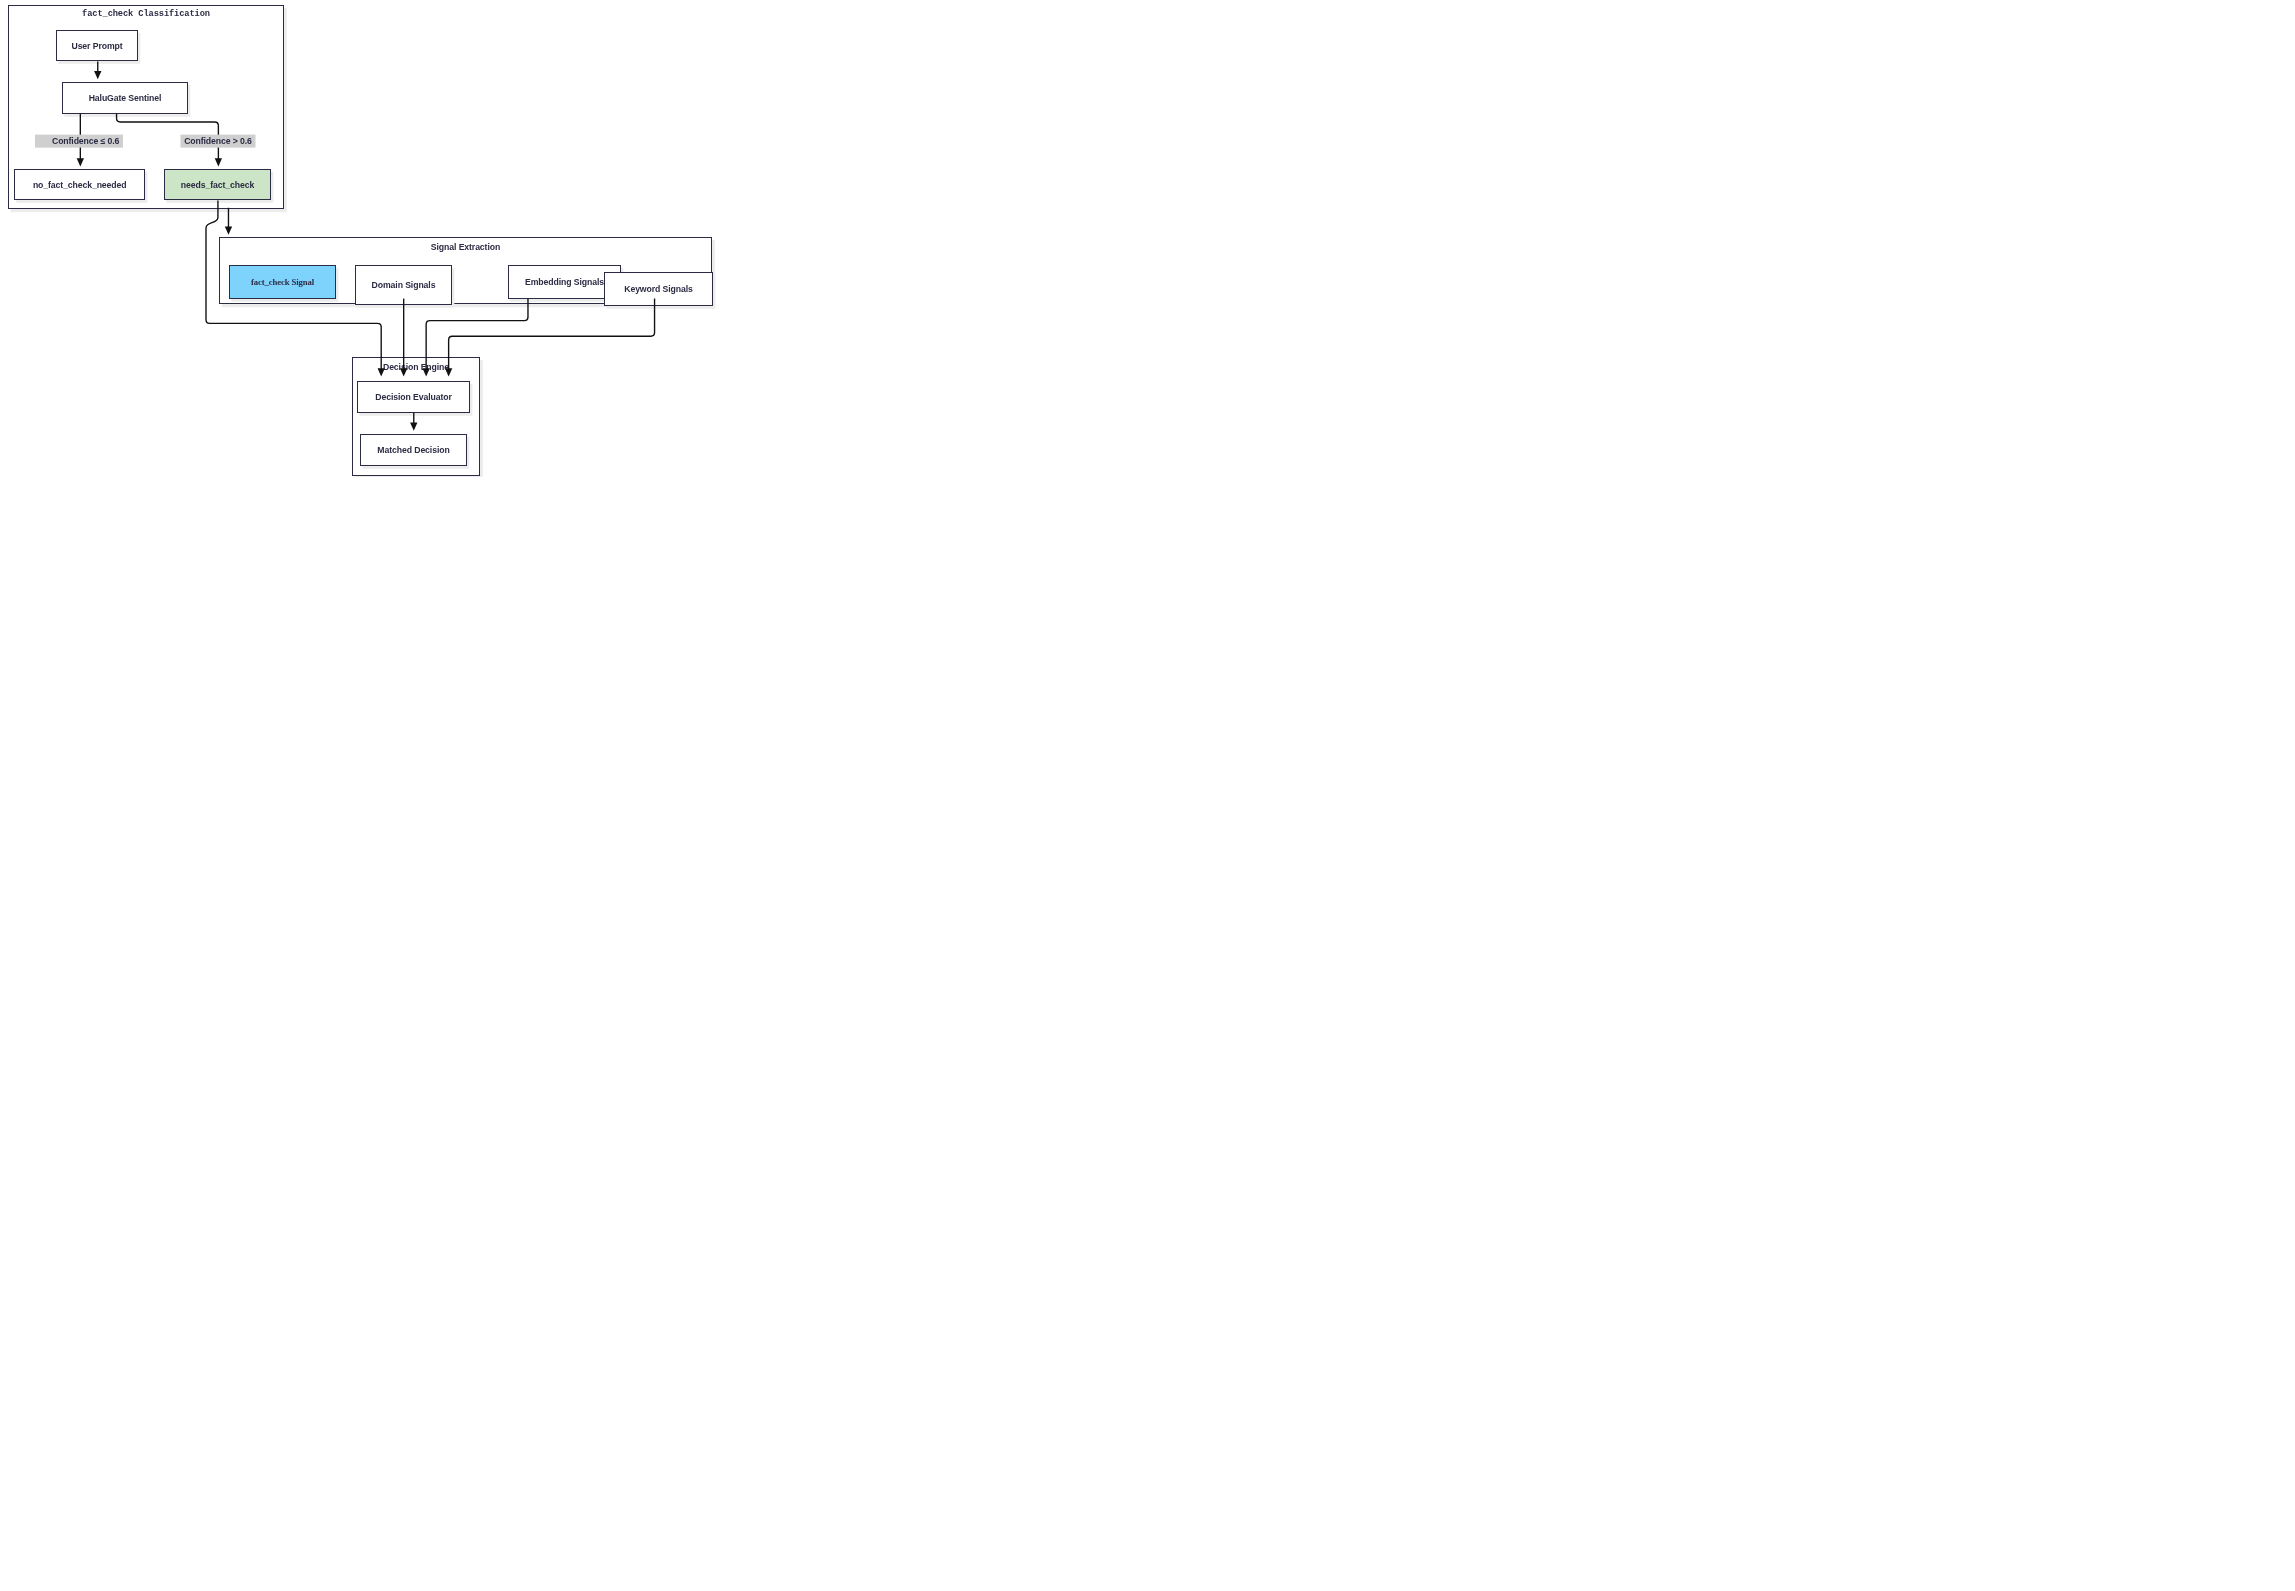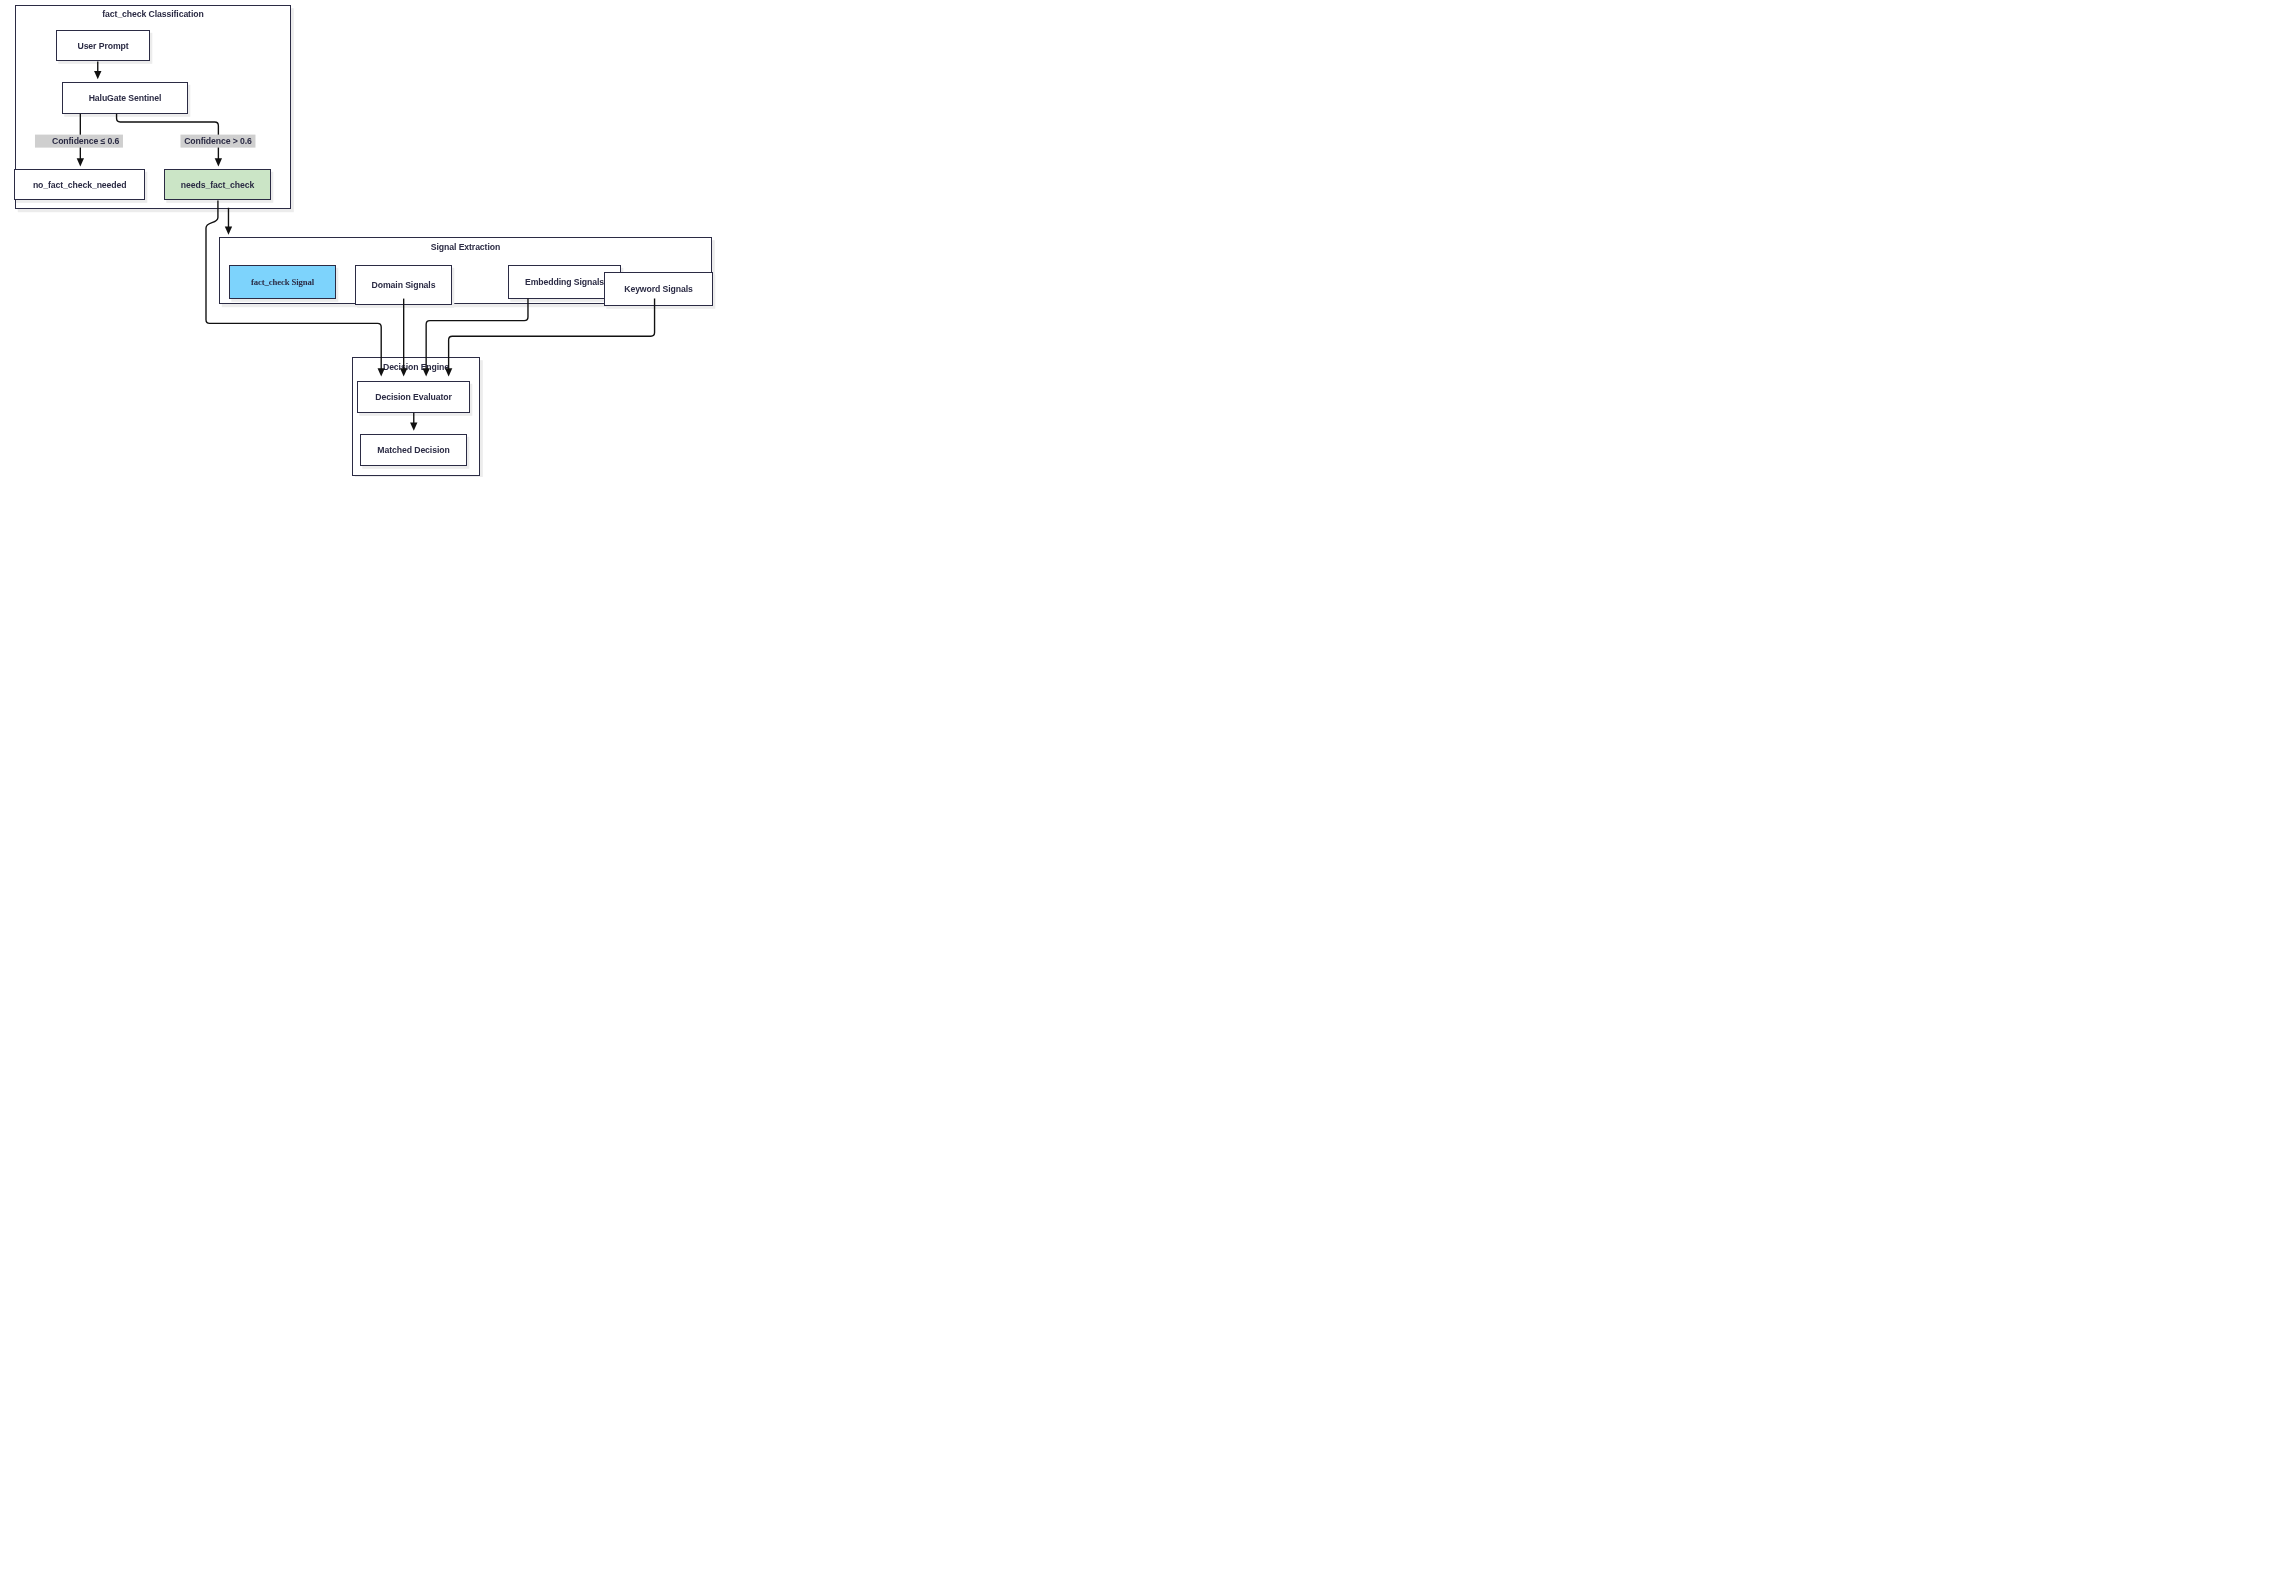--- a/index.html
+++ b/index.html
@@ -59,33 +59,33 @@
     padding:1.4px 3.7px;
     white-space:nowrap;
     z-index:4;
   }
 </style>
 </head>
 <body>
 
 <div class="canvas">
 
-  <div class="subgraph" style="left:15px;top:4.6px;width:276px;height:204px;">
+  <div class="subgraph" style="left:8px;top:4.6px;width:276px;height:204px;font-family:Liberation Mono, monospace;">
     <div class="subgraph-title">fact_check Classification</div>
   </div>
 
   <div class="subgraph" style="left:219px;top:237px;width:493px;height:67px;">
     <div class="subgraph-title">Signal Extraction</div>
   </div>
 
   <div class="subgraph" style="left:352px;top:357px;width:128px;height:119px;">
     <div class="subgraph-title">Decision Engine</div>
   </div>
 
-  <div class="node" style="left:56px;top:30px;width:94px;height:31px;">
+  <div class="node" style="left:56px;top:30px;width:82px;height:31px;">
     <span>User Prompt</span>
   </div>
 
   <div class="node" style="left:42px;top:82px;width:126px;height:32px;margin-left:20px;">
     <span>HaluGate Sentinel</span>
   </div>
 
   <div class="node" style="left:14.2px;top:169px;width:131px;height:31px;">
     <span>no_fact_check_needed</span>
   </div>

